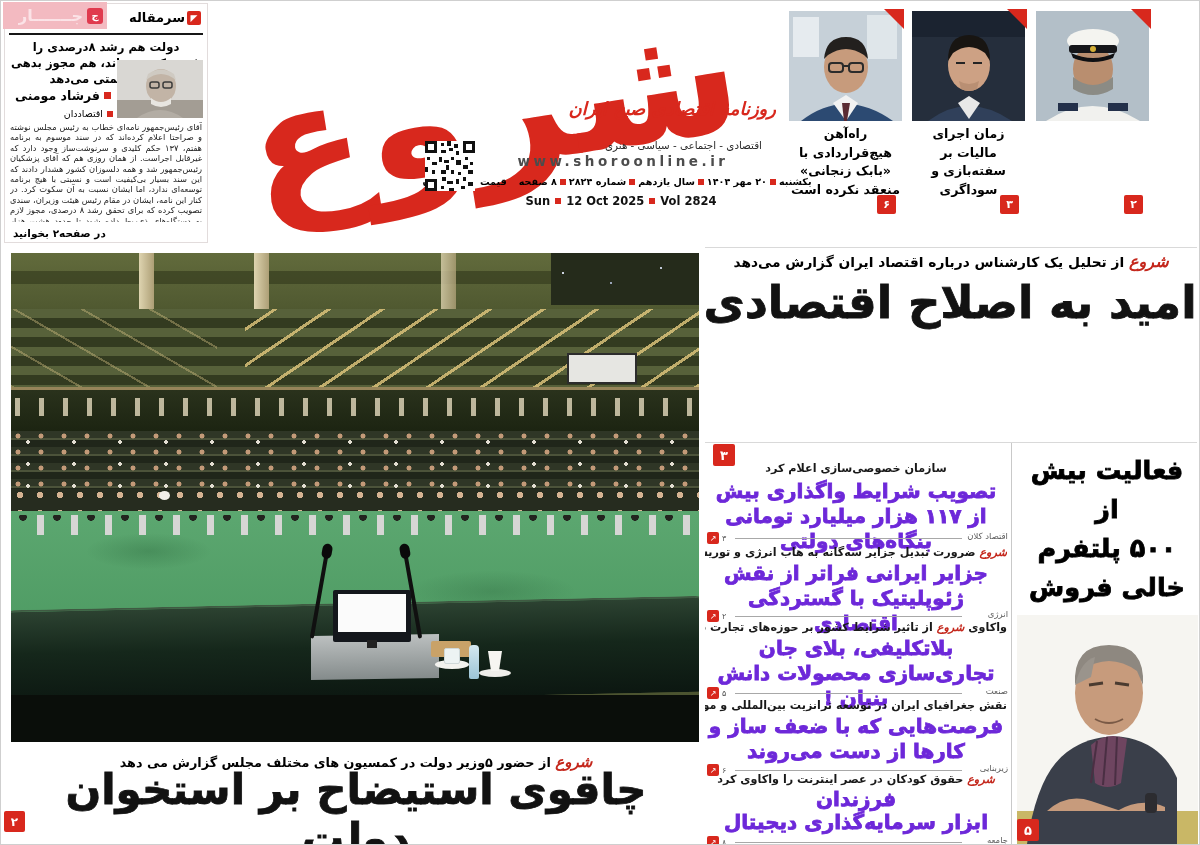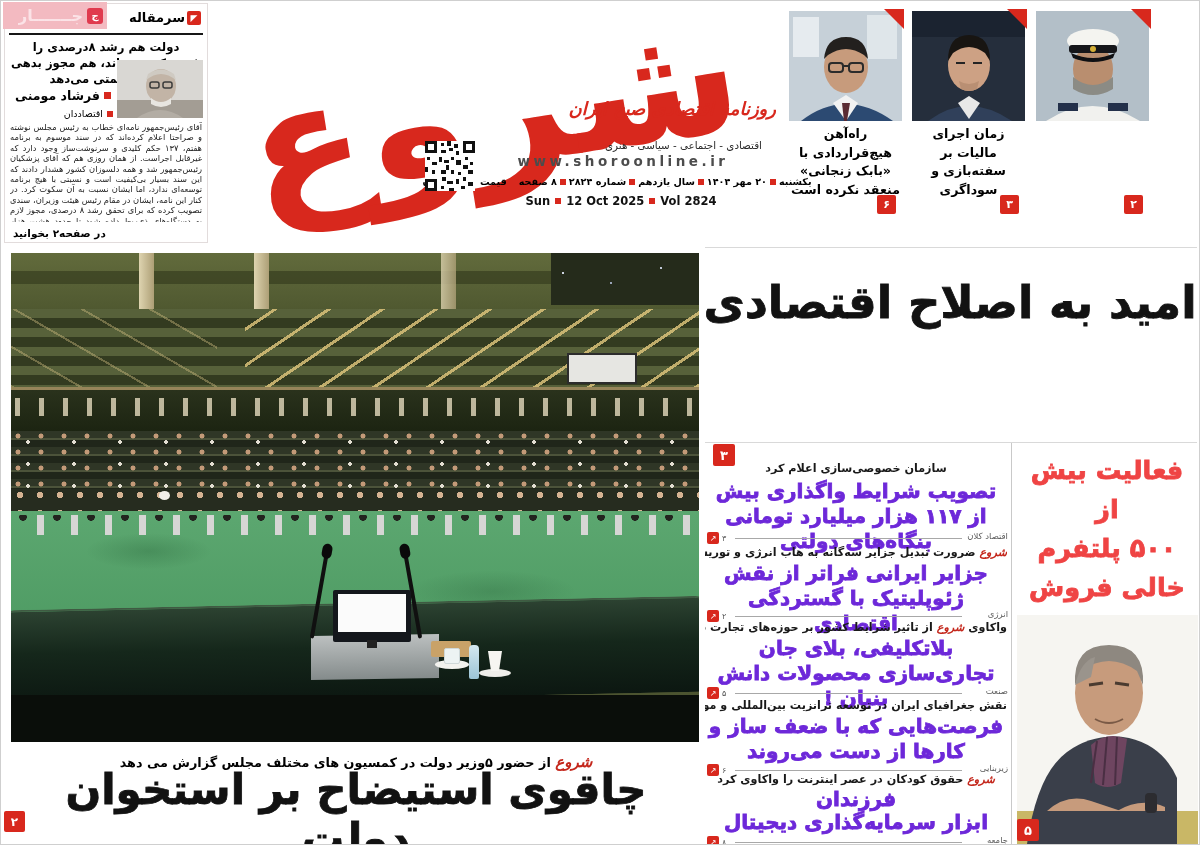--- a/index.html
+++ b/index.html
@@ -58,21 +58,21 @@
   
   .kick{left:704px;width:302px;text-align:center;font-size:11.2px;font-weight:bold;color:#191919;white-space:nowrap;overflow:hidden;}
   .ahead{left:704px;width:302px;text-align:center;font-size:20px;line-height:25px;font-weight:bold;color:#6d28d9;}
   .divider{left:704px;width:303px;height:14px;}
   .ref-icon{position:absolute;left:2px;top:0;width:12px;height:12px;background:#d8281d;border-radius:2px;color:#fff;
             font-size:8px;display:flex;align-items:center;justify-content:center;}
   .ref-num{position:absolute;left:17px;top:2px;font-size:8px;color:#555;}
   .dline{position:absolute;left:30px;right:46px;top:6px;border-top:1px solid #a8a8a8;}
   .sec{position:absolute;right:0;top:-1px;font-size:8.5px;color:#5c5c5c;}
   
-  .side-h{left:1018px;top:450px;width:176px;text-align:center;font-size:25.5px;line-height:39px;font-weight:bold;color:#ef4444;}
+  .side-h{left:1018px;top:450px;width:176px;text-align:center;font-size:25.5px;line-height:39px;font-weight:bold;color:#000000;}
   .side-photo{left:1016px;top:614px;width:181px;height:229px;overflow:hidden;}
   
   .bot-kick{left:40px;top:752px;width:630px;text-align:center;font-size:12.8px;font-weight:bold;}
   .bot-head{left:25px;top:764px;width:660px;text-align:center;font-size:42px;font-weight:bold;color:#121212;}
   
   .photo{left:10px;top:252px;width:688px;height:489px;overflow:hidden;background:#4c5430;}
   .wall{position:absolute;left:0;top:0;right:0;height:58px;background:linear-gradient(#626b3c,#4f5830);}
   .wallband{position:absolute;left:0;right:0;top:18px;height:13px;background:#343b1d;opacity:.65;}
   .pillar{position:absolute;top:0;width:15px;height:58px;background:linear-gradient(90deg,#ded4b0,#ad9f76);}
   .booth{position:absolute;left:540px;top:0;width:148px;height:52px;background:#252b1b;
@@ -322,20 +322,24 @@
     <div class="tissue"></div>
     <div class="saucer"></div>
     <div class="glass"></div>
     <div class="bottle"></div>
     <div class="cupsaucer"></div>
     <div class="cup"></div>
     <div class="desk-front"></div>
   </div>
 
   <div class="abs hline" style="left:704px;top:246px;width:492px"></div>
+  <div class="abs lead-kick">
+    <span class="cal" style="font-size:16px">شروع</span>
+    <span>از تحلیل یک کارشناس درباره اقتصاد ایران گزارش می‌دهد</span>
+  </div>
   <div class="abs lead-h fat" style="top:266px">امید به اصلاح اقتصادی</div>
   <span class="badge" style="left:712px;top:443px;width:22px;height:22px;font-size:13px">۳</span>
 
   <div class="abs kick" style="top:461px">
     <span>سازمان خصوصی‌سازی اعلام کرد</span>
     <span class="cal"></span>
     <span></span>
   </div>
   <div class="abs ahead fat" style="top:478px">تصویب شرایط واگذاری بیش از ۱۱۷ هزار میلیارد تومانی بنگاه‌های دولتی</div>
   <div class="abs divider" style="top:531px">

